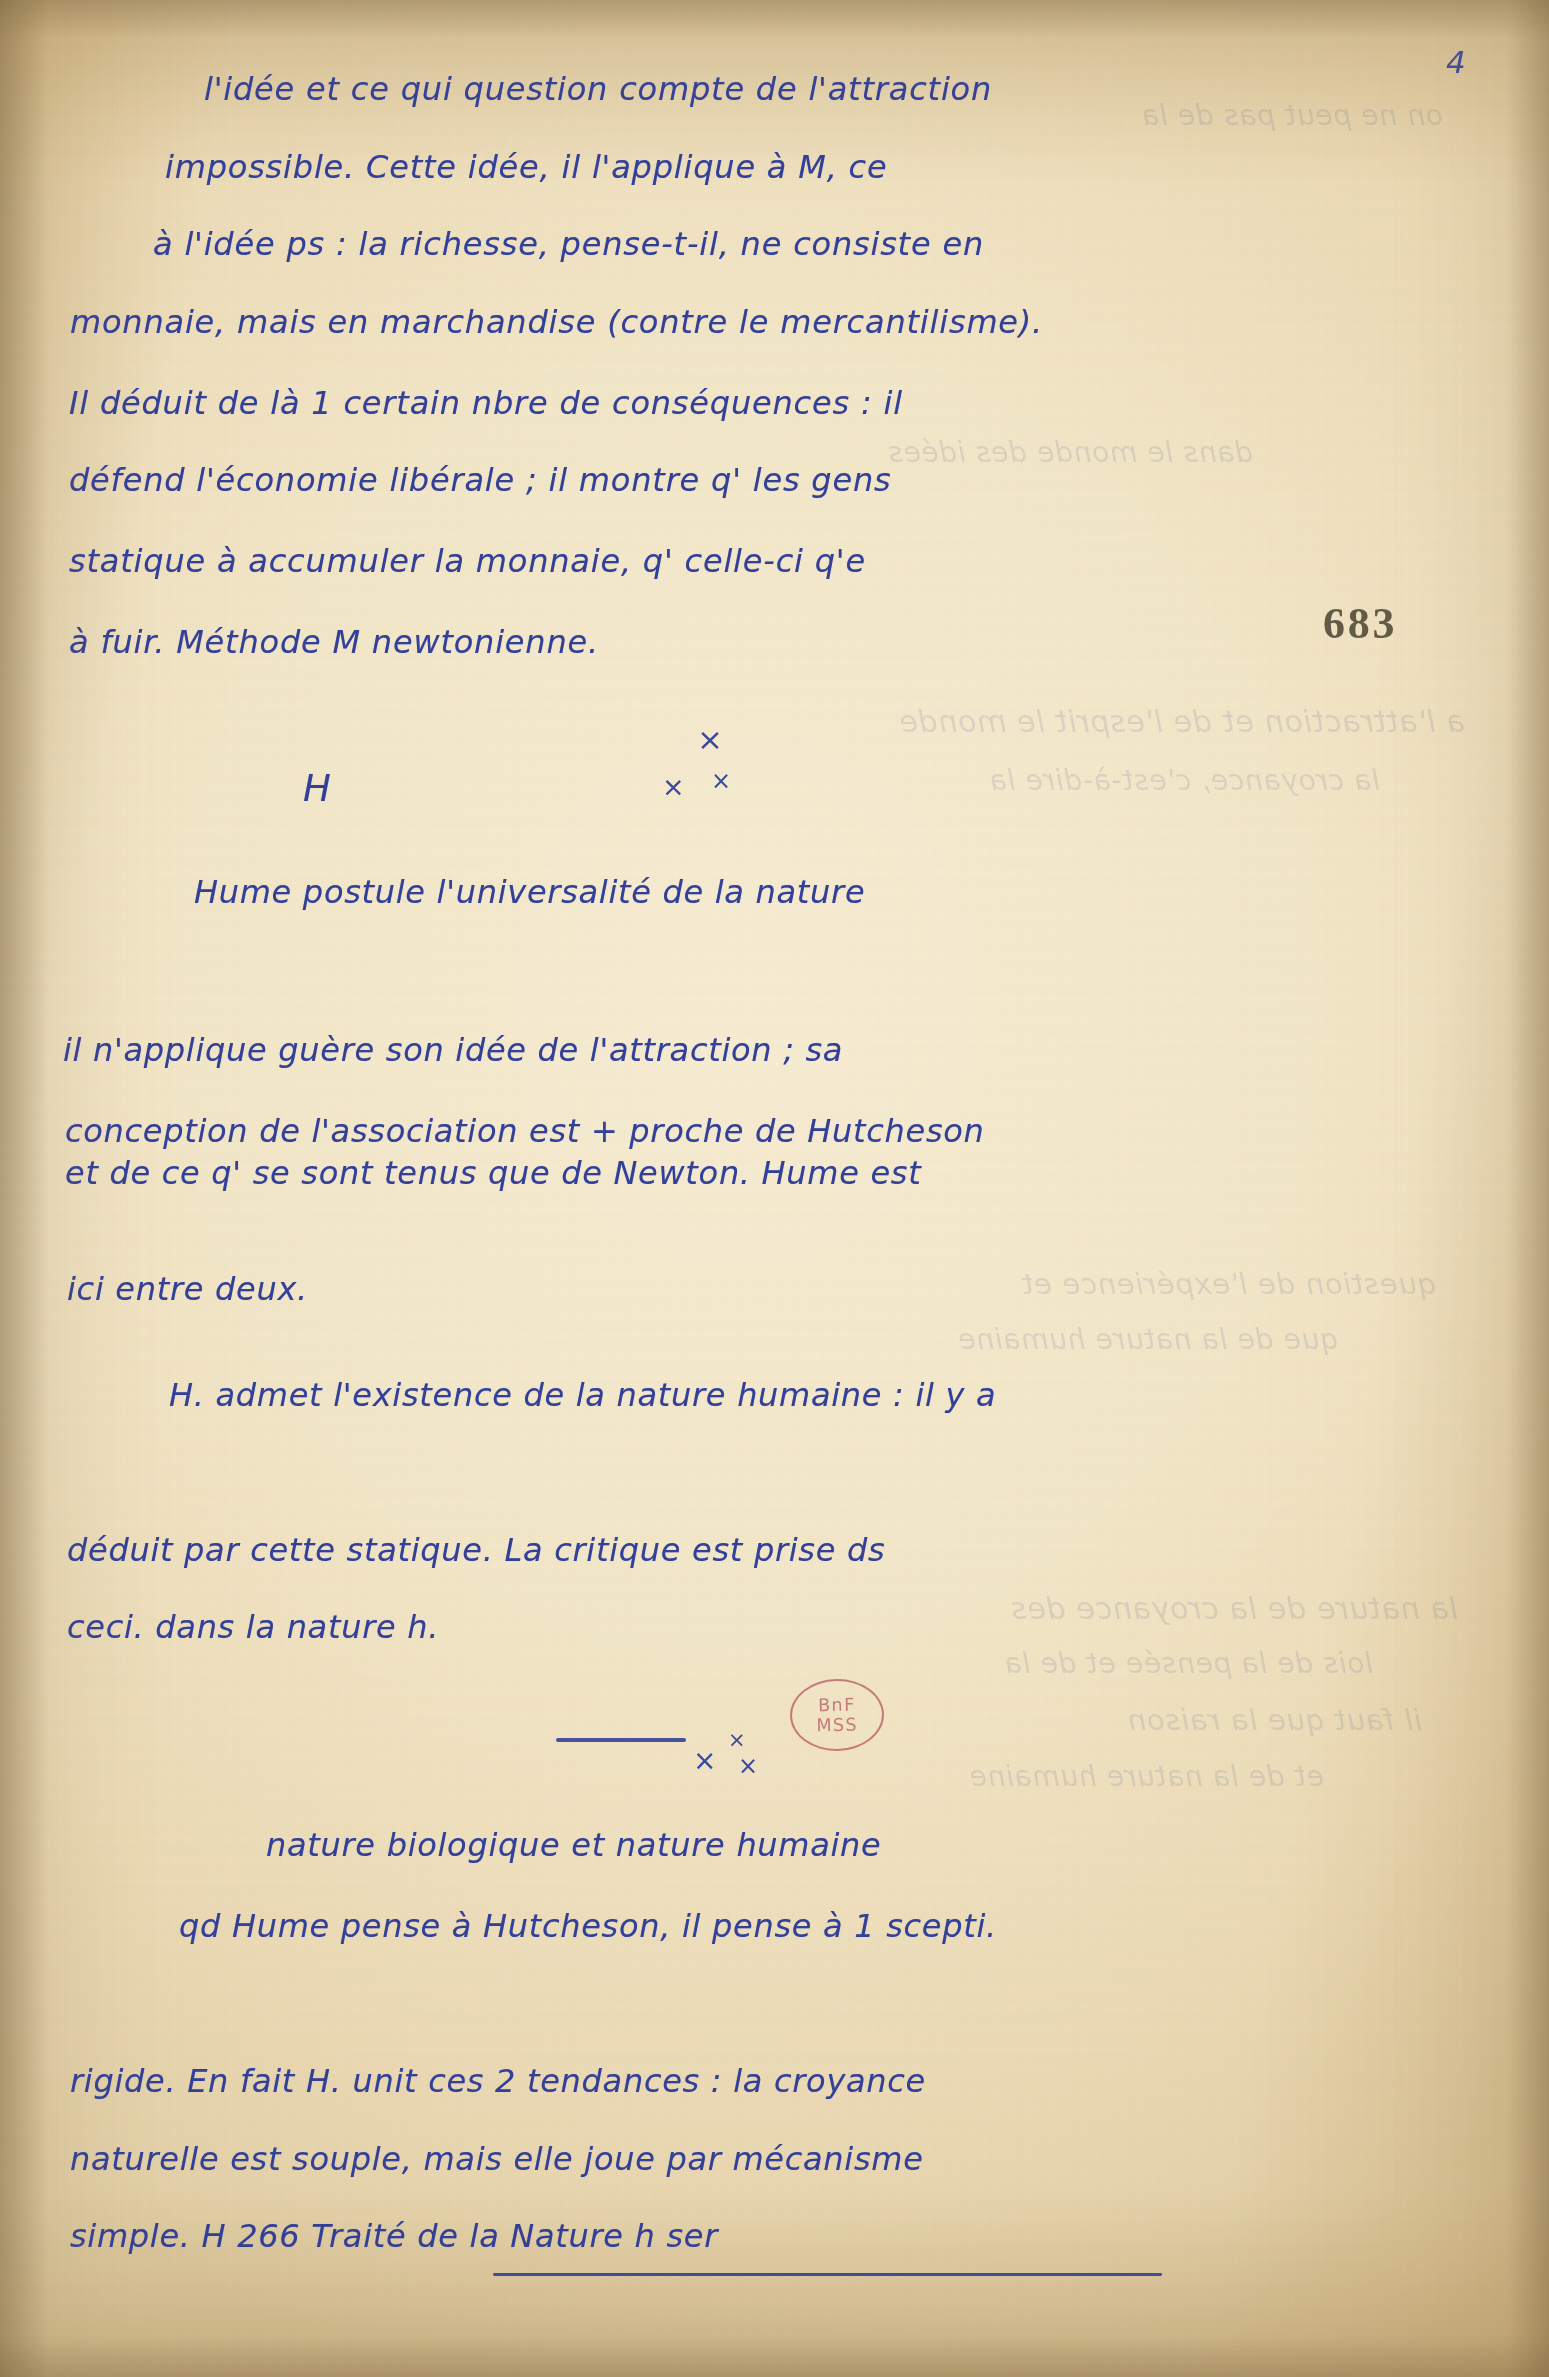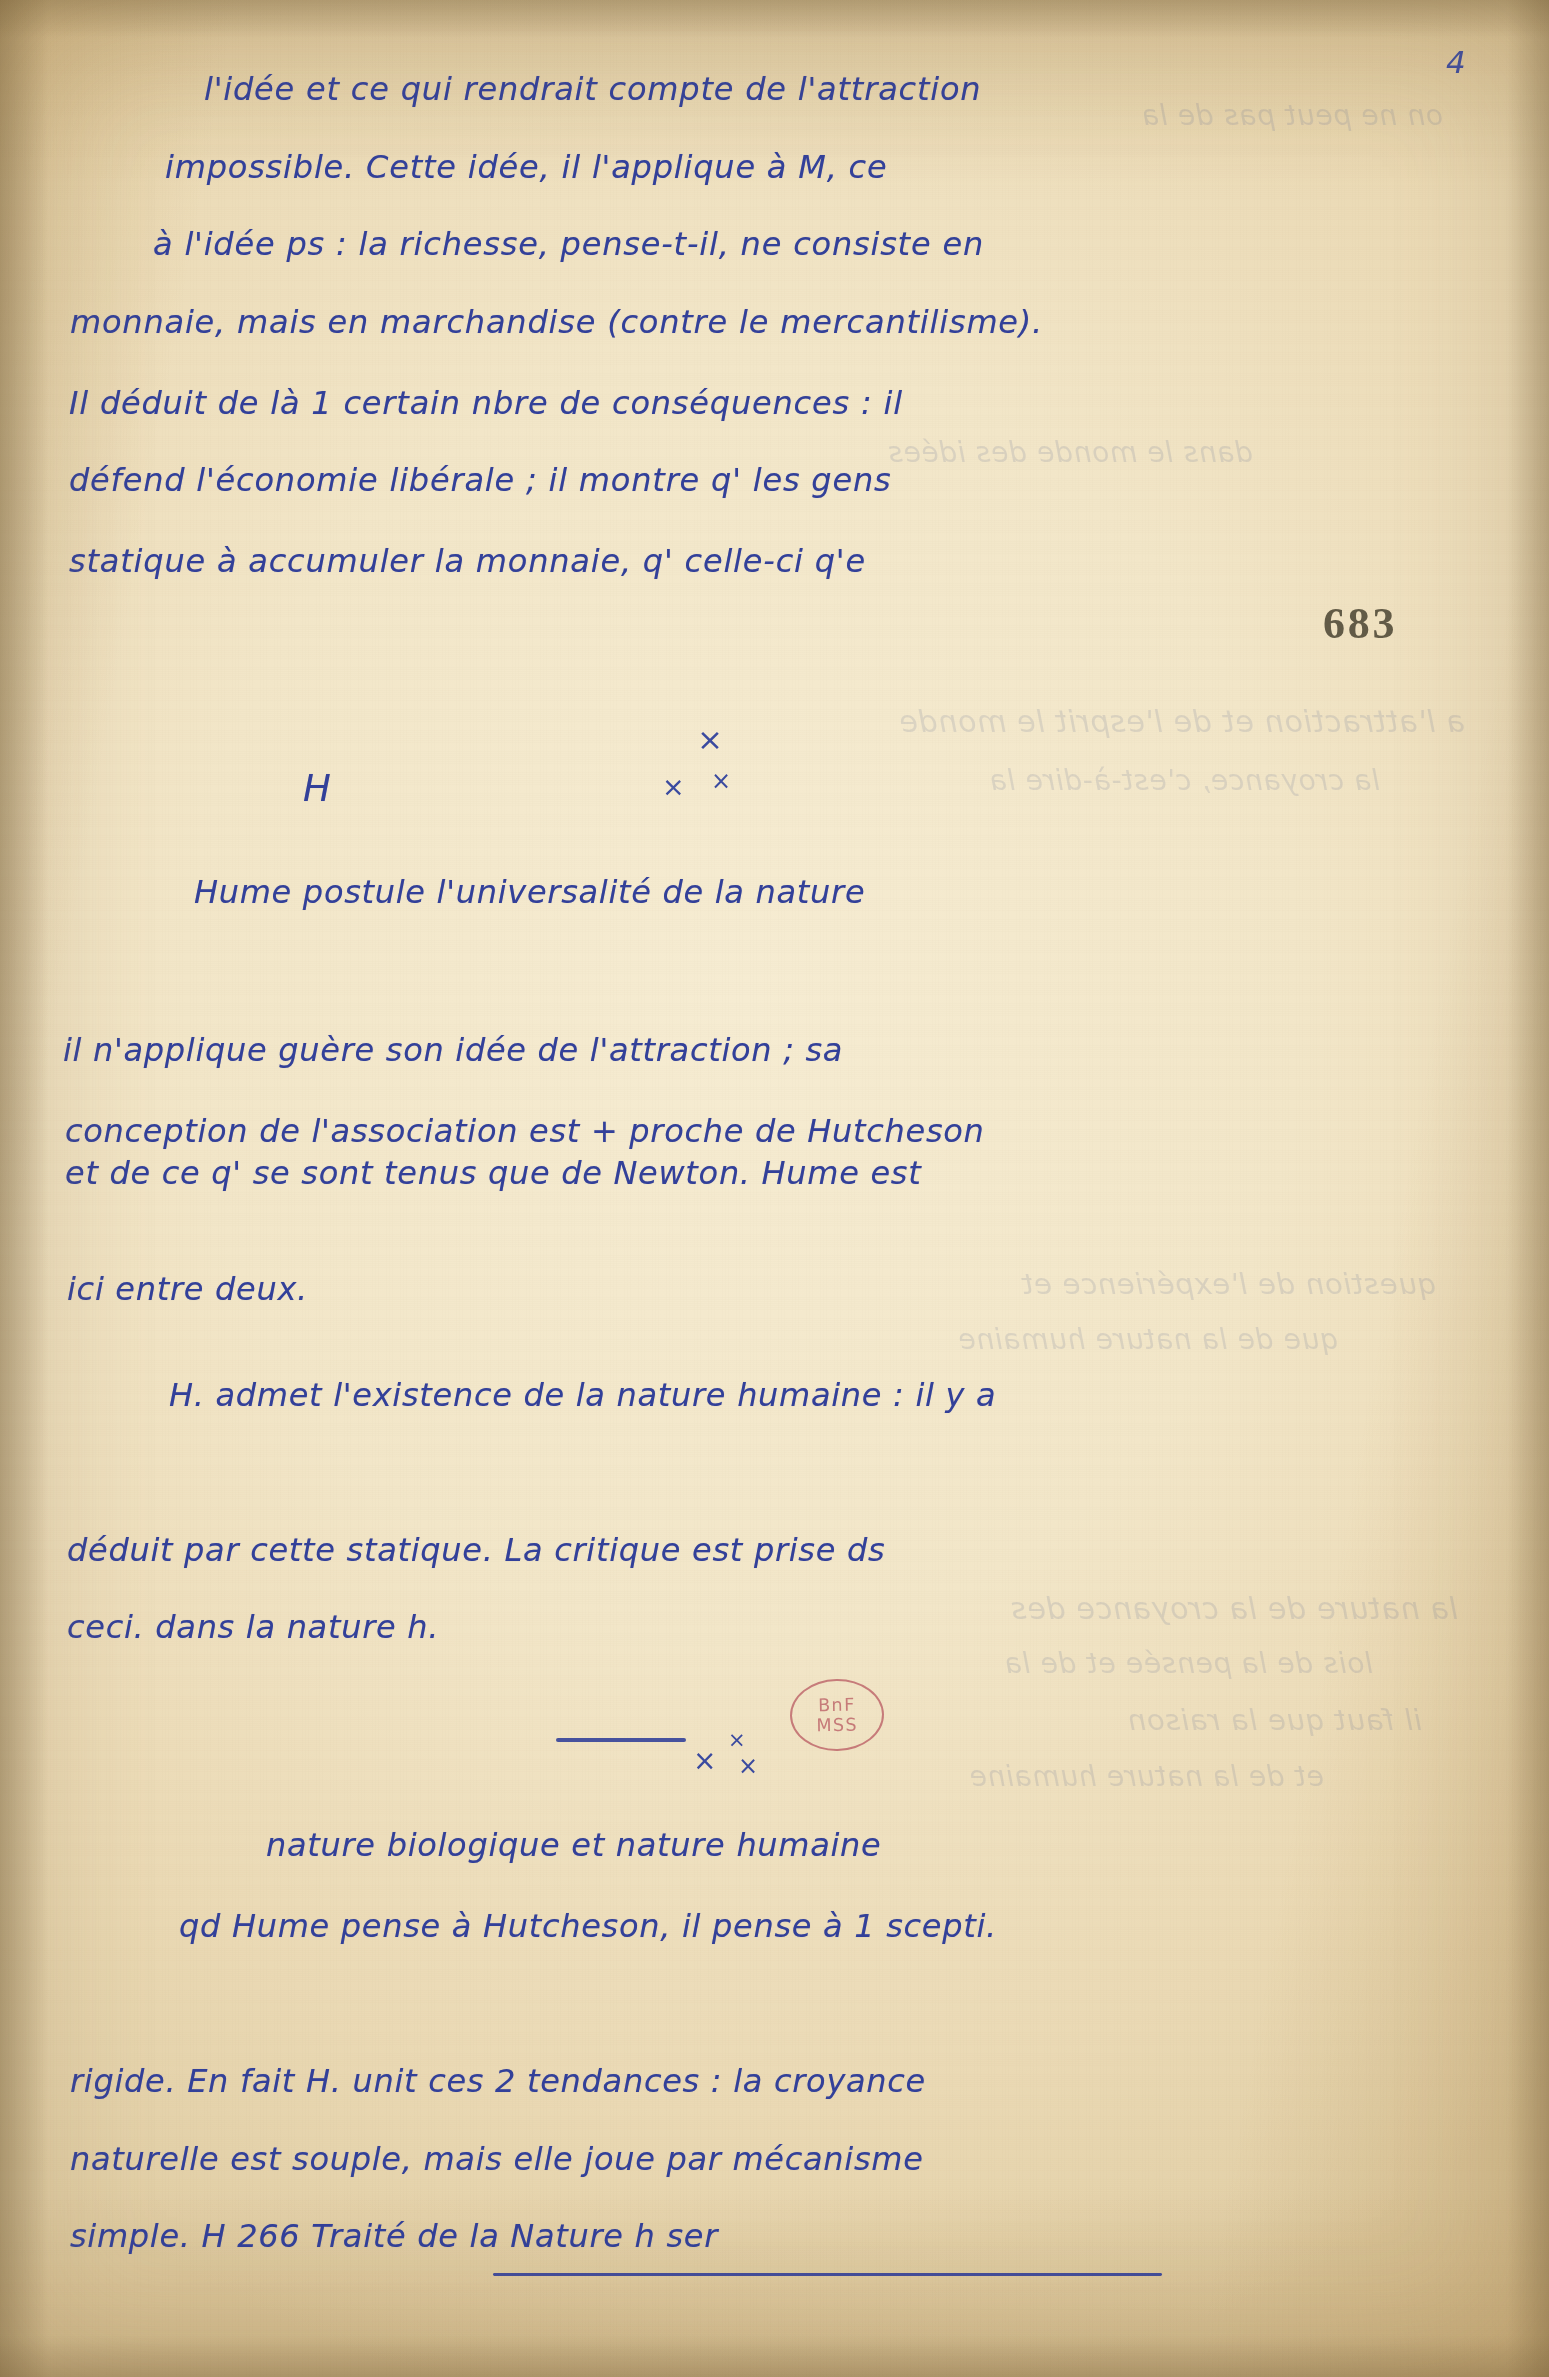--- a/index.html
+++ b/index.html
@@ -178,27 +178,28 @@
     <div class="st-line" style="left:127px; top:1703px; font-size:29px;">il faut que la raison</div>
     <div class="st-line" style="left:225px; top:1760px; font-size:28px;">et de la nature humaine</div>
     <div class="st-line" style="left:106px; top:99px; font-size:28px;">on ne peut pas de la</div>
     <div class="st-line" style="left:296px; top:436px; font-size:28px;">dans le monde des idées</div>
   </div>
 
   <div class="ink">
 
     <div class="folio" style="left:1446px; top:44px;">4</div>
 
-    <div class="hline hand-1" style="left:204px; top:70px;">l'idée et ce qui rendrait compte de l'attraction</div>
+    <div class="hline hand-1" style="left:204px; top:70px;">l'idée et ce qui question compte de l'attraction</div>
     <div class="hline hand-1" style="left:165px; top:148px;">impossible. Cette idée, il l'applique à M, ce</div>
     <div class="hline hand-1" style="left:153px; top:225px;">à l'idée ps : la richesse, pense-t-il, ne consiste en</div>
     <div class="hline hand-1" style="left:70px; top:303px;">monnaie, mais en marchandise (contre le mercantilisme).</div>
     <div class="hline hand-1" style="left:69px; top:384px;">Il déduit de là 1 certain nbre de conséquences : il</div>
     <div class="hline hand-1" style="left:69px; top:461px;">défend l'économie libérale ; il montre q' les gens</div>
     <div class="hline hand-1" style="left:69px; top:542px;">statique à accumuler la monnaie, q' celle-ci q'e</div>
+    <div class="hline hand-1" style="left:69px; top:623px;">à fuir. Méthode M newtonienne.</div>
 
     <div class="stamp-num" style="left:1323px; top:598px;">683</div>
 
     <div class="xmark" style="left:697px; top:721px; font-size:31px;">×</div>
     <div class="xmark" style="left:662px; top:771px; font-size:27px;">×</div>
     <div class="xmark" style="left:711px; top:767px; font-size:24px;">×</div>
 
     <div class="hline hand-1" style="left:303px; top:767px; font-size:37px;">H</div>
 
     <div class="hline hand-2" style="left:194px; top:873px;">Hume postule l'universalité de la nature</div>

